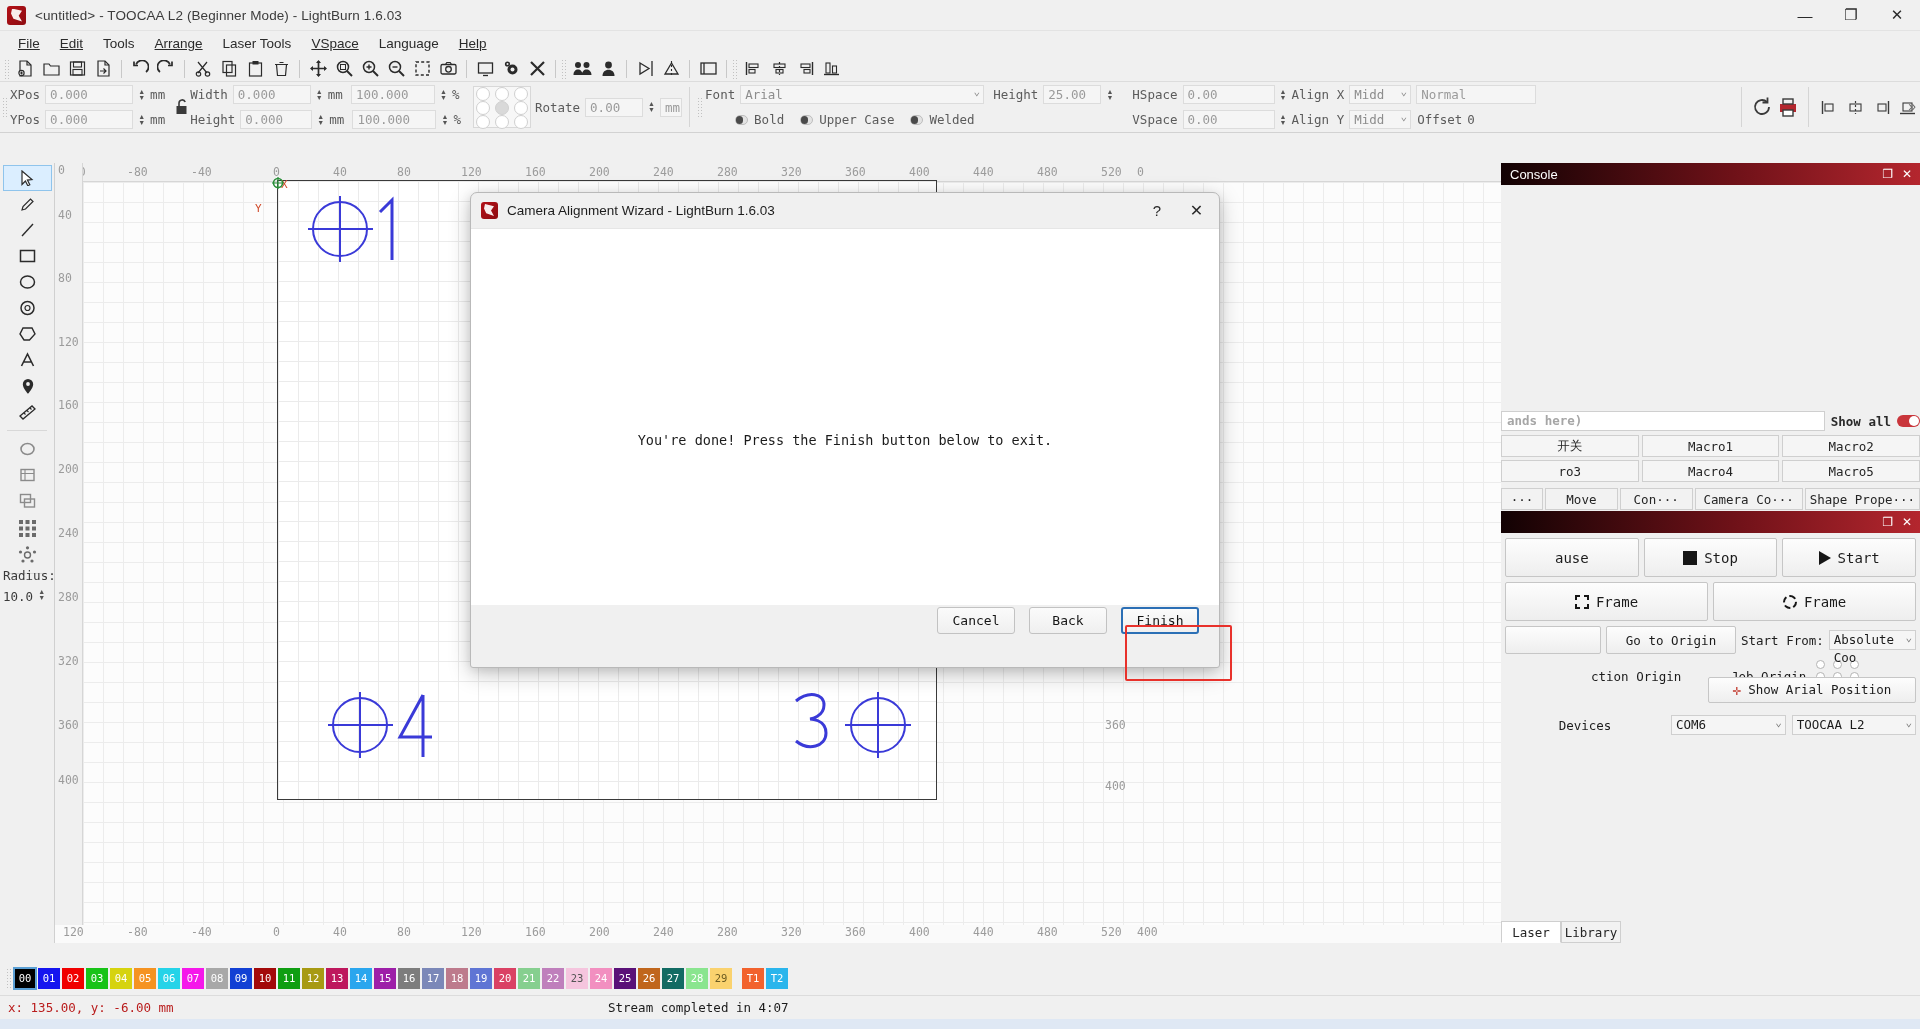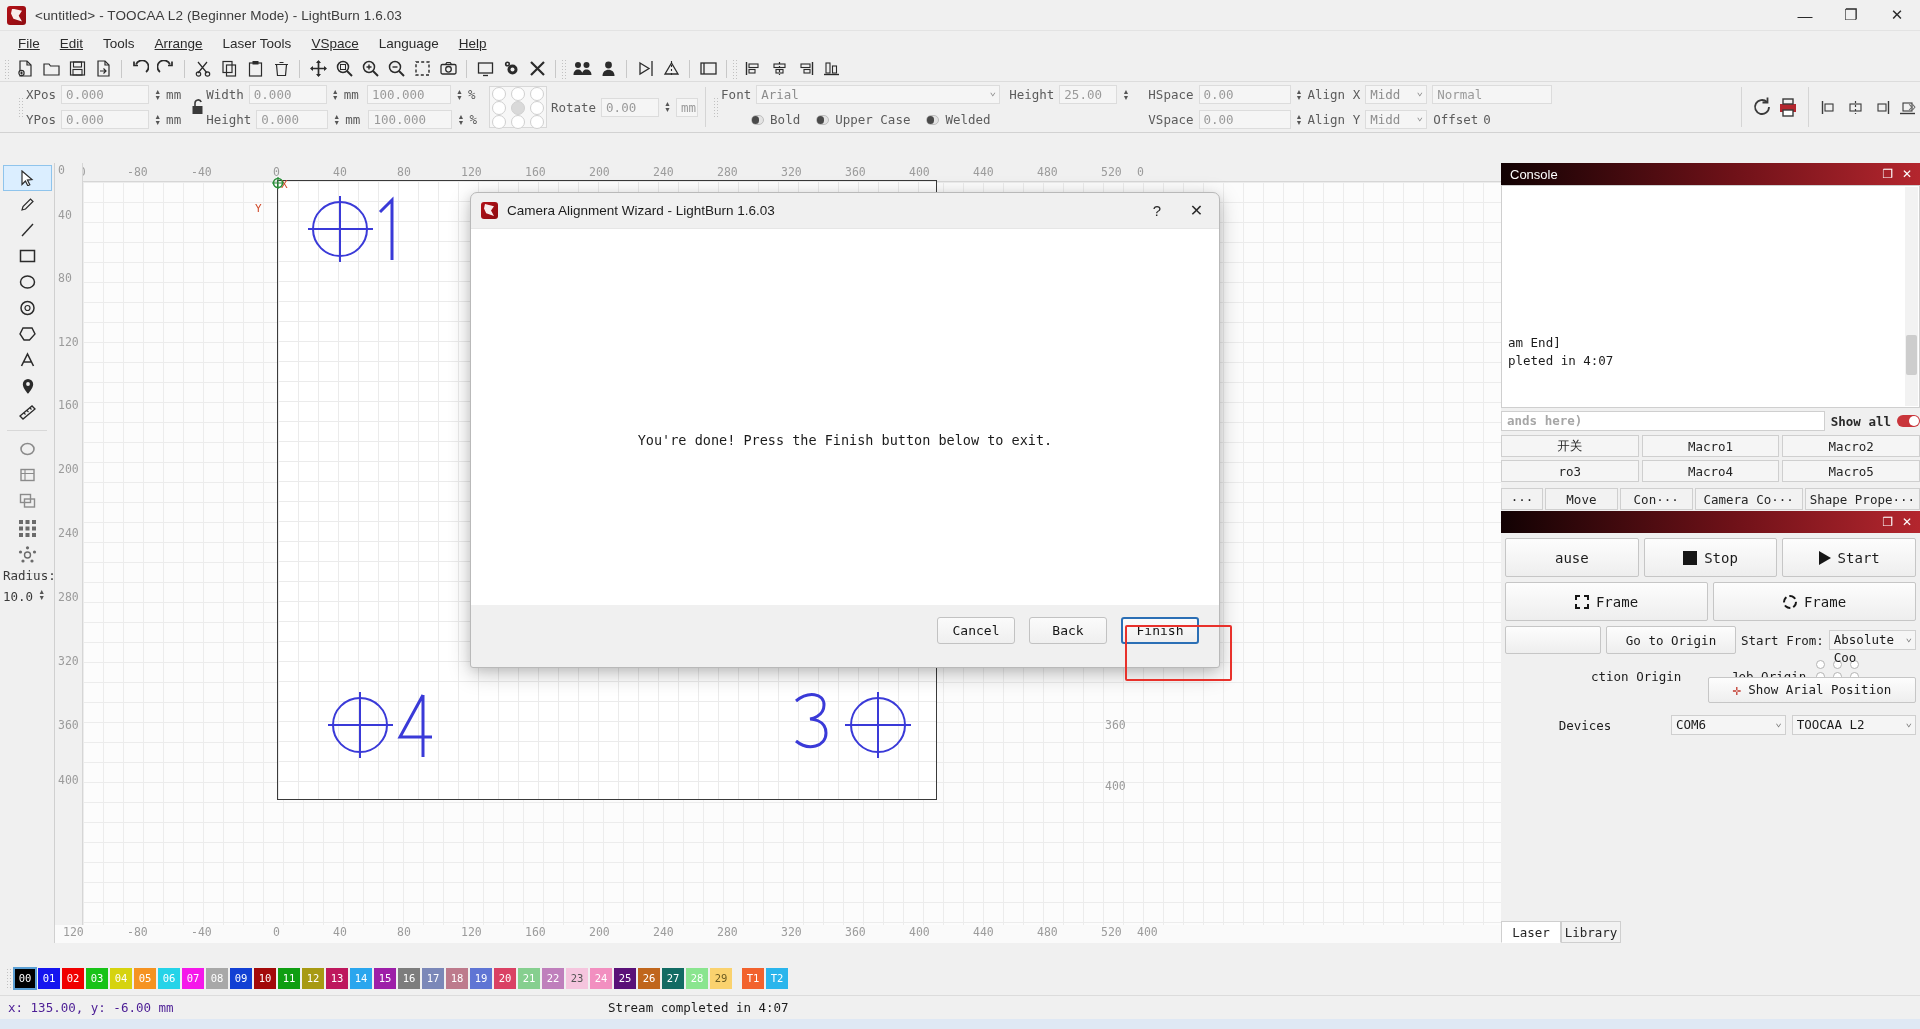--- a/index.html
+++ b/index.html
@@ -45,21 +45,21 @@
   .tb-icon { width:26px; height:24px; display:flex; align-items:center; justify-content:center; }
   .tb-icon svg { display:block; }
   .tb-sep { width:1px; height:18px; background:#c8c8c8; margin:0 5px; }
   .grip { width:6px; height:20px; margin-right:2px;
     background-image:radial-gradient(#b9b9b9 1px, transparent 1px);
     background-size:3px 3px; opacity:.85; }
 
   
   #props {
     height:51px; background:#f0f0f0; border-bottom:1px solid #d2d2d2;
-    display:flex; align-items:center; padding-left:18px; position:relative;
+    display:flex; align-items:center; padding-left:2px; position:relative;
   }
   .pcol { display:flex; flex-direction:column; justify-content:center; height:51px; }
   .prow { display:flex; align-items:center; height:25px; }
   .plabel { font-family:"DejaVu Sans Mono","Liberation Mono",monospace; font-size:12.5px; color:#5b5b5b; margin-right:5px; }
   .pfield {
     background:#f5f5f5; border:1px solid #dcdcdc; height:19px; line-height:17px;
     font-family:"DejaVu Sans Mono","Liberation Mono",monospace; font-size:12.5px; color:#9a9a9a;
     padding:0 4px;
   }
   .spin { width:11px; height:19px; display:flex; flex-direction:column;
@@ -185,21 +185,21 @@
   
   #palette { position:absolute; left:0; bottom:38px; right:0; height:26px;
     display:flex; align-items:center; padding-left:6px; background:#f0f0f0; }
   .swatch { width:22px; height:21px; margin-right:2px; display:flex; align-items:center;
     justify-content:center; font-size:10.5px; color:#fff;
     font-family:"DejaVu Sans Mono","Liberation Mono",monospace; }
   .swatch.sel { outline:2px solid #5a9fd4; outline-offset:-1px; }
   #statusbar { position:absolute; left:0; bottom:10px; right:0; height:24px; display:flex;
     align-items:center; background:#f0f0f0; border-top:1px solid #dcdcdc; }
   #coords { font-family:"DejaVu Sans Mono","Liberation Mono",monospace; font-size:12.5px;
-    color:#4c1d95; padding-left:8px; }
+    color:#b91c1c; padding-left:8px; }
   #streammsg { font-family:"DejaVu Sans Mono","Liberation Mono",monospace; font-size:12.5px;
     color:#1b1b1b; margin-left:auto; margin-right:auto; position:absolute; left:608px; }
   #taskbar { position:absolute; left:0; bottom:0; right:0; height:10px; background:#dfe8f4; }
 
   
   #dlg-shadow { position:absolute; left:470px; top:195px; width:750px; height:475px;
     background:rgba(0,0,0,.10); border-radius:7px; filter:blur(5px); }
   #dialog { position:absolute; left:470px; top:192px; width:750px; height:476px;
     background:#f0f0f0; border:1px solid #b9b9b9; border-radius:7px 7px 3px 3px;
     box-shadow:0 6px 22px rgba(0,0,0,.22); overflow:hidden; }
@@ -211,21 +211,21 @@
     background:#fff; clip-path:polygon(10% 0,100% 18%,70% 55%,100% 100%,22% 78%,0 38%); opacity:.92; }
   #dlg-title-text { font-size:13.5px; color:#1d1d1d; }
   #dlg-title .dbtns { margin-left:auto; display:flex; align-items:center; }
   #dlg-help { width:34px; height:36px; display:flex; align-items:center; justify-content:center;
     font-size:15px; color:#2a2a2a; }
   #dlg-close { width:45px; height:36px; display:flex; align-items:center; justify-content:center;
     font-size:16px; color:#2a2a2a; }
   #dlg-body { position:absolute; left:0; top:36px; right:0; bottom:62px; background:#fff; }
   #dlg-msg { position:absolute; left:0; right:0; top:203px; text-align:center;
     font-family:"DejaVu Sans Mono","Liberation Mono",monospace; font-size:13.5px; color:#1b1b1b; }
-  #dlg-footer { position:absolute; left:0; right:0; bottom:6px; height:62px;
+  #dlg-footer { position:absolute; left:0; right:0; bottom:16px; height:62px;
     display:flex; align-items:center; justify-content:flex-end; padding-right:20px; gap:14px; }
   .dbtn { min-width:78px; height:27px; background:linear-gradient(to bottom,#fbfbfb,#efefef);
     border:1px solid #c2c2c2; border-radius:3px; display:flex; align-items:center;
     justify-content:center; font-family:"DejaVu Sans Mono","Liberation Mono",monospace;
     font-size:13px; color:#151515; padding:0 12px; }
   .dbtn.default { border:2px solid #2b6fb5; }
   #finish-highlight { position:absolute; left:1125px; top:625px; width:107px; height:56px;
     border:2px solid #e8312b; border-radius:2px; pointer-events:none; }
 </style>
 </head>
@@ -810,27 +810,20 @@
 <div id="rightdock">
 
   <div class="panel-title">
     <span>Console</span>
     <span class="tbtns">
       <span>❐</span>
       <span>✕</span>
     </span>
   </div>
 
-  <div id="console-body">
-    <div class="clog" style="padding-top:148px">am End]</div>
-    <div class="clog">pleted in 4:07</div>
-    <div id="cscroll">
-        <div class="thumb"></div>
-      </div>
-  </div>
 
   <div id="cmdrow">
     <div id="cmdinput">ands here)</div>
     <span id="showall">Show all</span>
     <span class="toggle"></span>
   </div>
 
   <div class="macro-grid">
     <div class="macro-btn">开关</div>
     <div class="macro-btn">Macro1</div>

